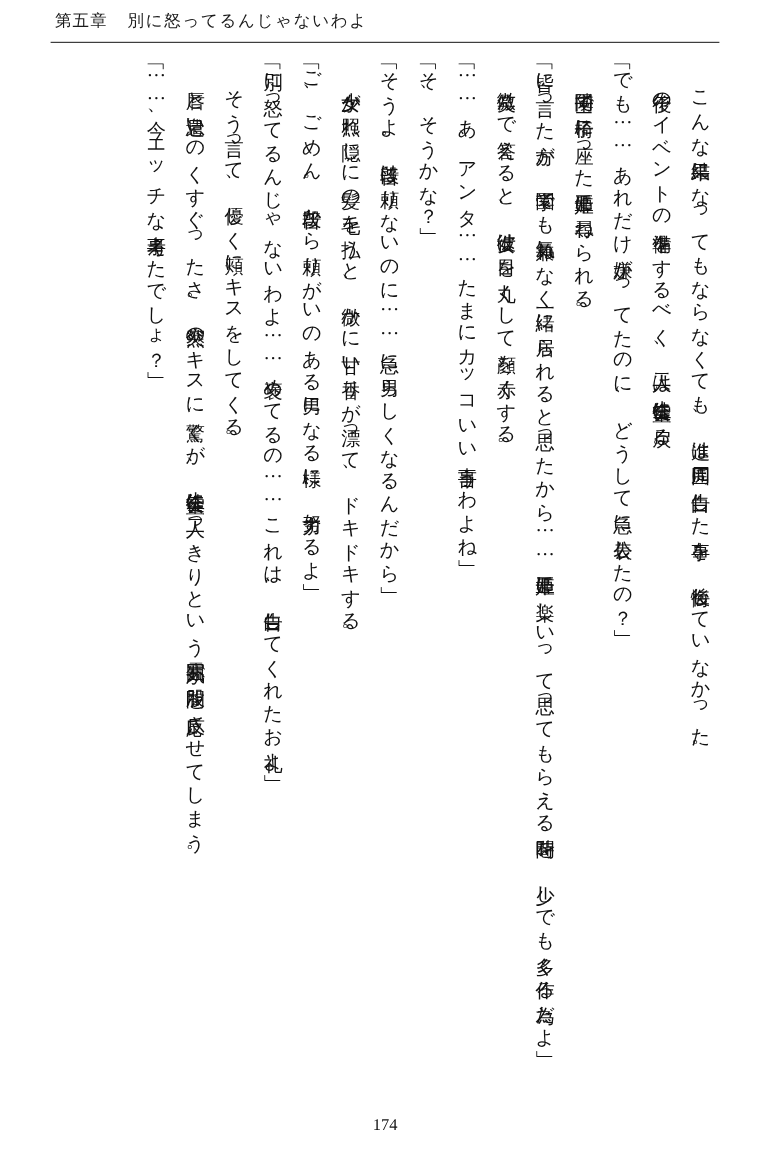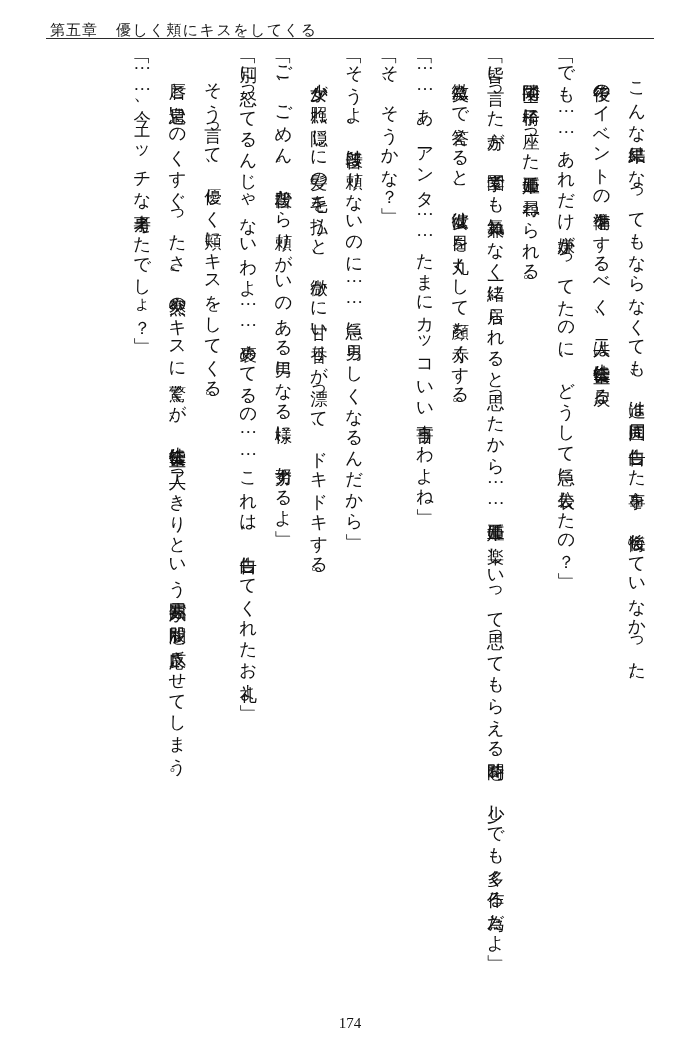--- a/index.html
+++ b/index.html
@@ -25,21 +25,21 @@
   }
 
   
   #header {
     position: absolute;
     top: 10px;
     left: 50px;
     right: 50px;
     height: 30px;
     display: flex;
-    align-items: flex-end;
+    align-items: flex-start;
     font-size: 15px;
     letter-spacing: 1px;
     color: #1a1a1a;
     white-space: nowrap;
   }
   #header .chap-num {
     margin-right: 18px;
   }
   #header .chap-title {
     letter-spacing: 1.5px;
@@ -93,21 +93,21 @@
     font-family: "Liberation Serif", "DejaVu Serif", serif;
   }
 </style>
 </head>
 <body>
 
 <div id="page">
 
   <div id="header">
     <span class="chap-num">第五章</span>
-    <span class="chap-title">優しく頬にキスをしてくる</span>
+    <span class="chap-title">別に怒ってるんじゃないわよ</span>
   </div>
 
   <div id="header-rule"></div>
 
   <div id="body-text">
     <p>こんな結果になってもならなくても、進は周囲に告白した事を、後悔していなかった。</p>
     <p>午後のイベントの準備をするべく、二人は生徒会室に戻る。</p>
     <p class="noindent">「でも……あれだけ嫌がってたのに、どうして急に公表したの？」</p>
     <p>隣同士で椅子に座った千亜姫に尋ねられる。</p>
     <p class="noindent">「皆に言った方が、学園でも気兼ねなく一緒に居られると思ったから……千亜姫に楽しいって思ってもらえる時間を、少しでも多く作る為だよ」</p>

